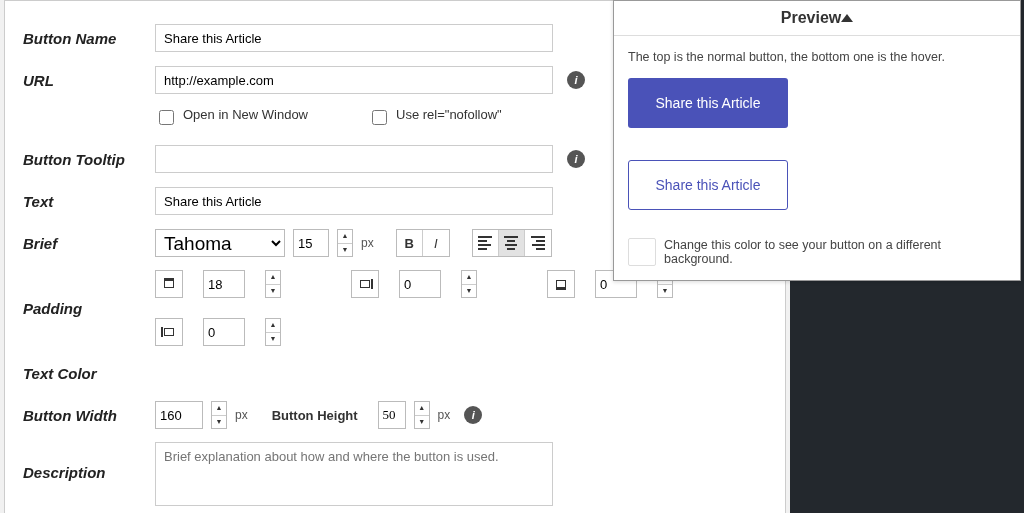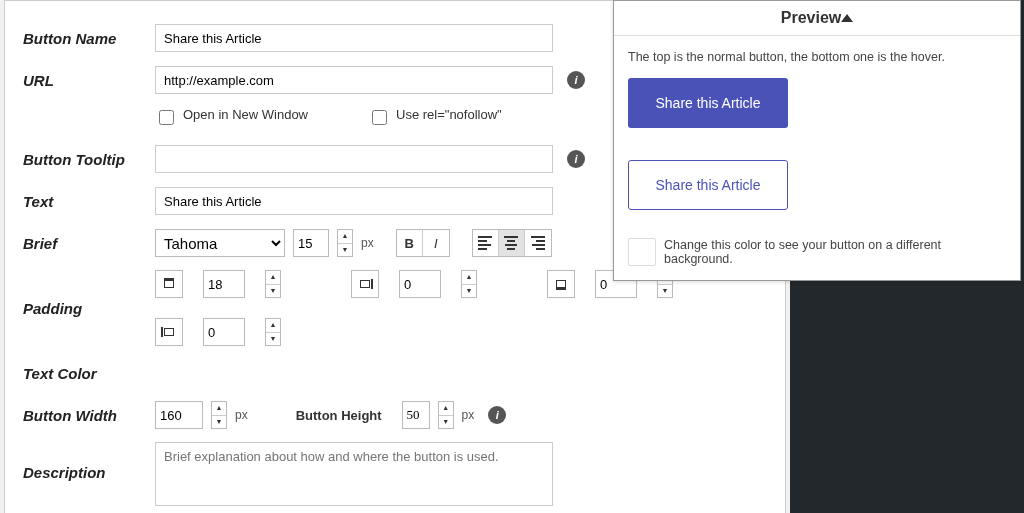--- a/index.html
+++ b/index.html
@@ -91,21 +91,21 @@
     display: inline-flex;
     align-items: flex-start;
     gap: 6px;
     font-size: 13px;
   }
   .cb input { width: 15px; height: 15px; }
   select {
     height: 28px;
     border: 1px solid #bbb;
     padding: 2px 4px;
-    font-size: 15px;
+    font-size: 19px;
     background: #fff;
   }
   .num-input {
     width: 42px;
     height: 28px;
     border: 1px solid #bbb;
     padding: 2px 4px;
     font-size: 13px;
   }
   .spinner {
@@ -398,21 +398,21 @@
       <div class="row">
         <div class="label">Button Width</div>
         <div class="controls">
           <input class="num-input" style="width: 48px;" value="160">
           <div class="spinner">
               <div>▲</div>
               <div>▼</div>
             </div>
           <span class="unit">px</span>
 
-          <span class="inline-label" style="margin-left:40px">Button Height</span>
+          <span class="inline-label" style="margin-left:16px">Button Height</span>
           <input class="num-input" style="width: 28px; font-family: Liberation Serif, serif;" value="50">
           <div class="spinner">
               <div>▲</div>
               <div>▼</div>
             </div>
           <span class="unit">px</span>
           <span class="info-icon">i</span>
         </div>
       </div>
 

